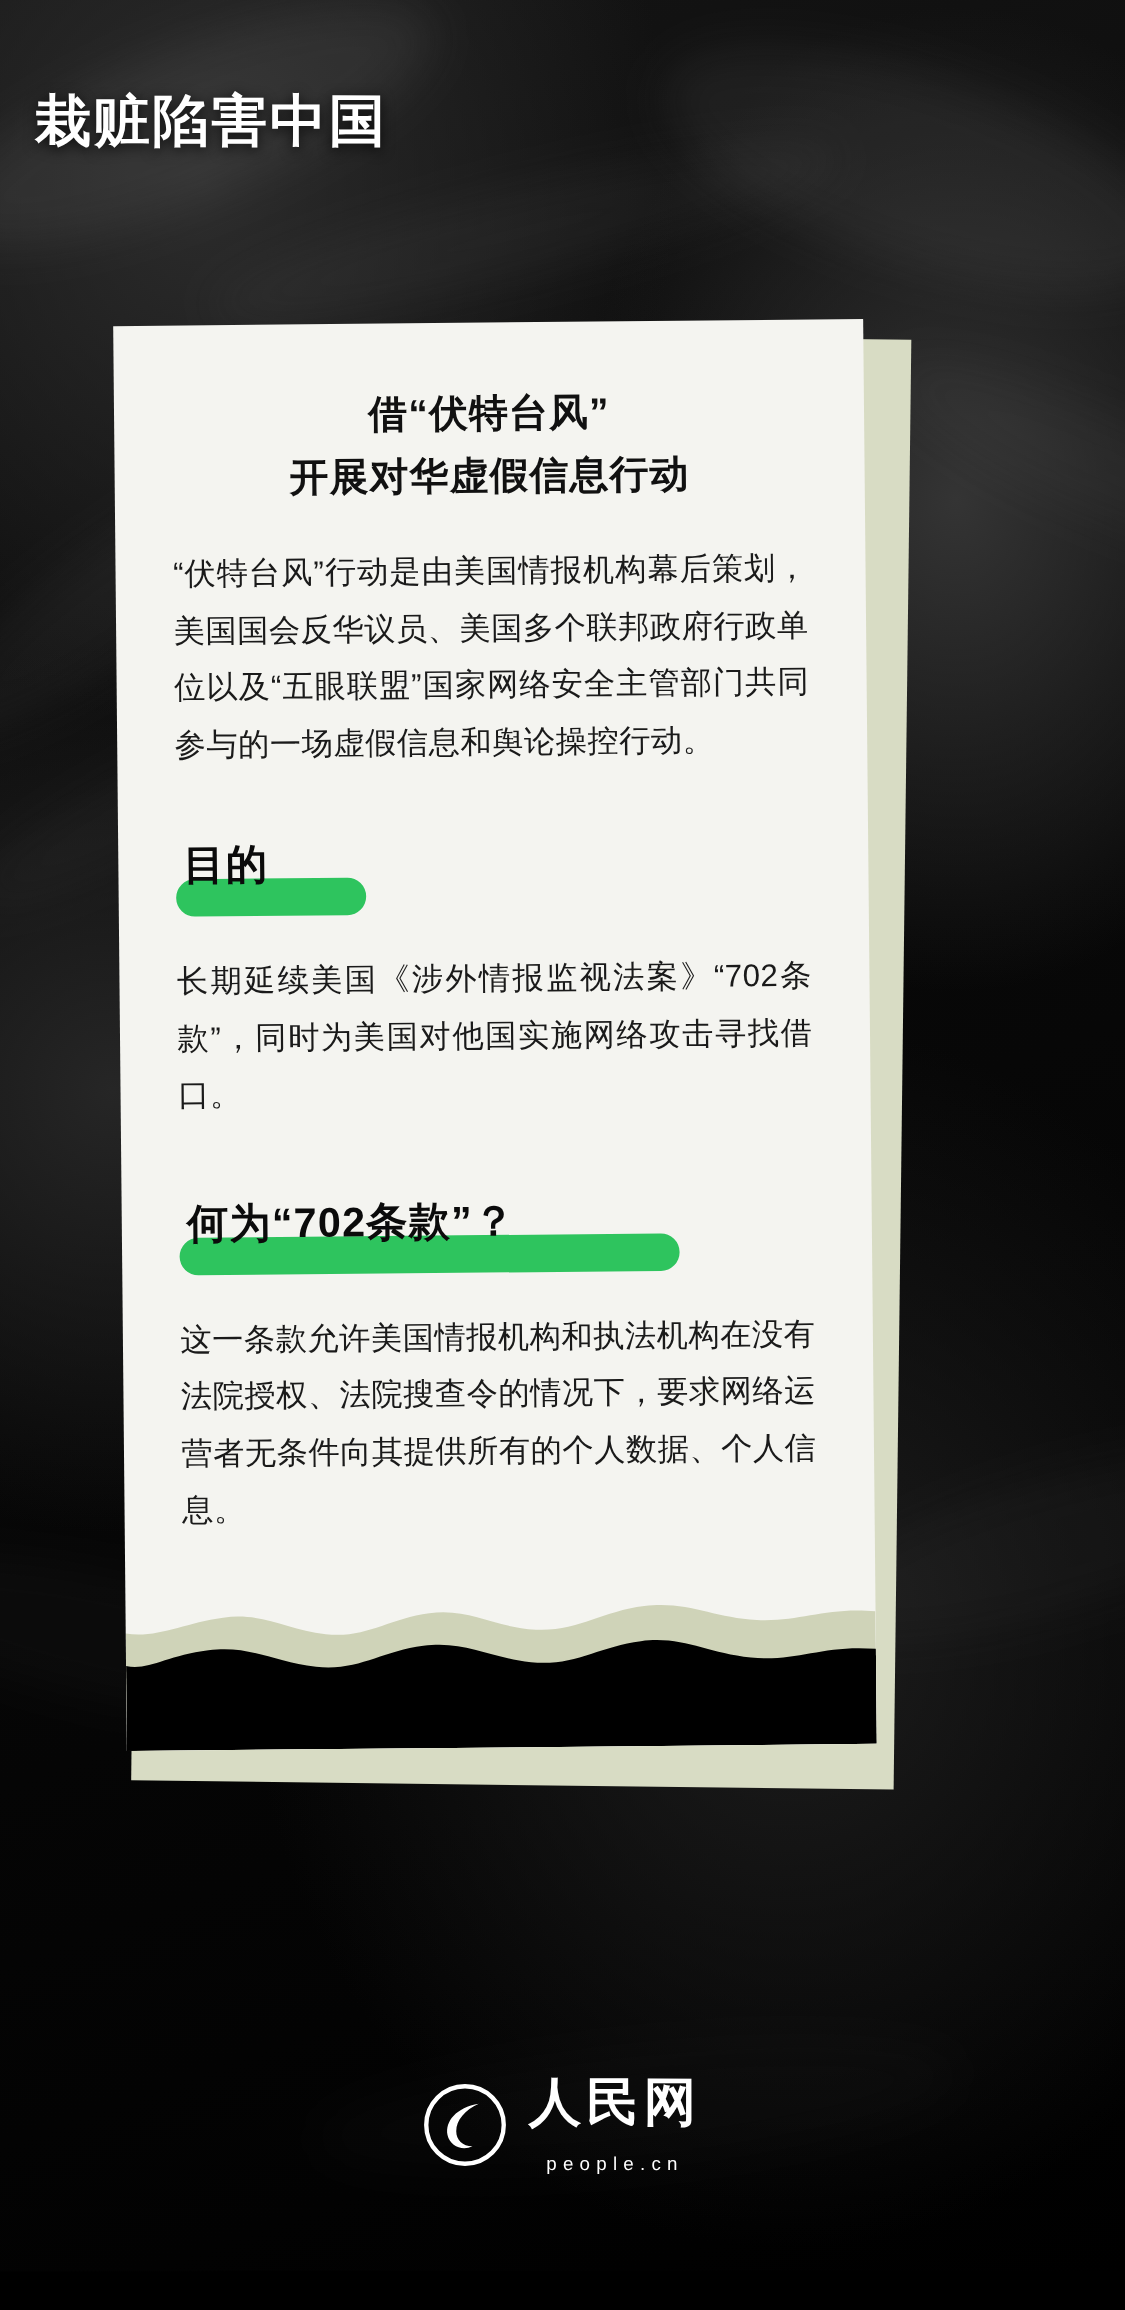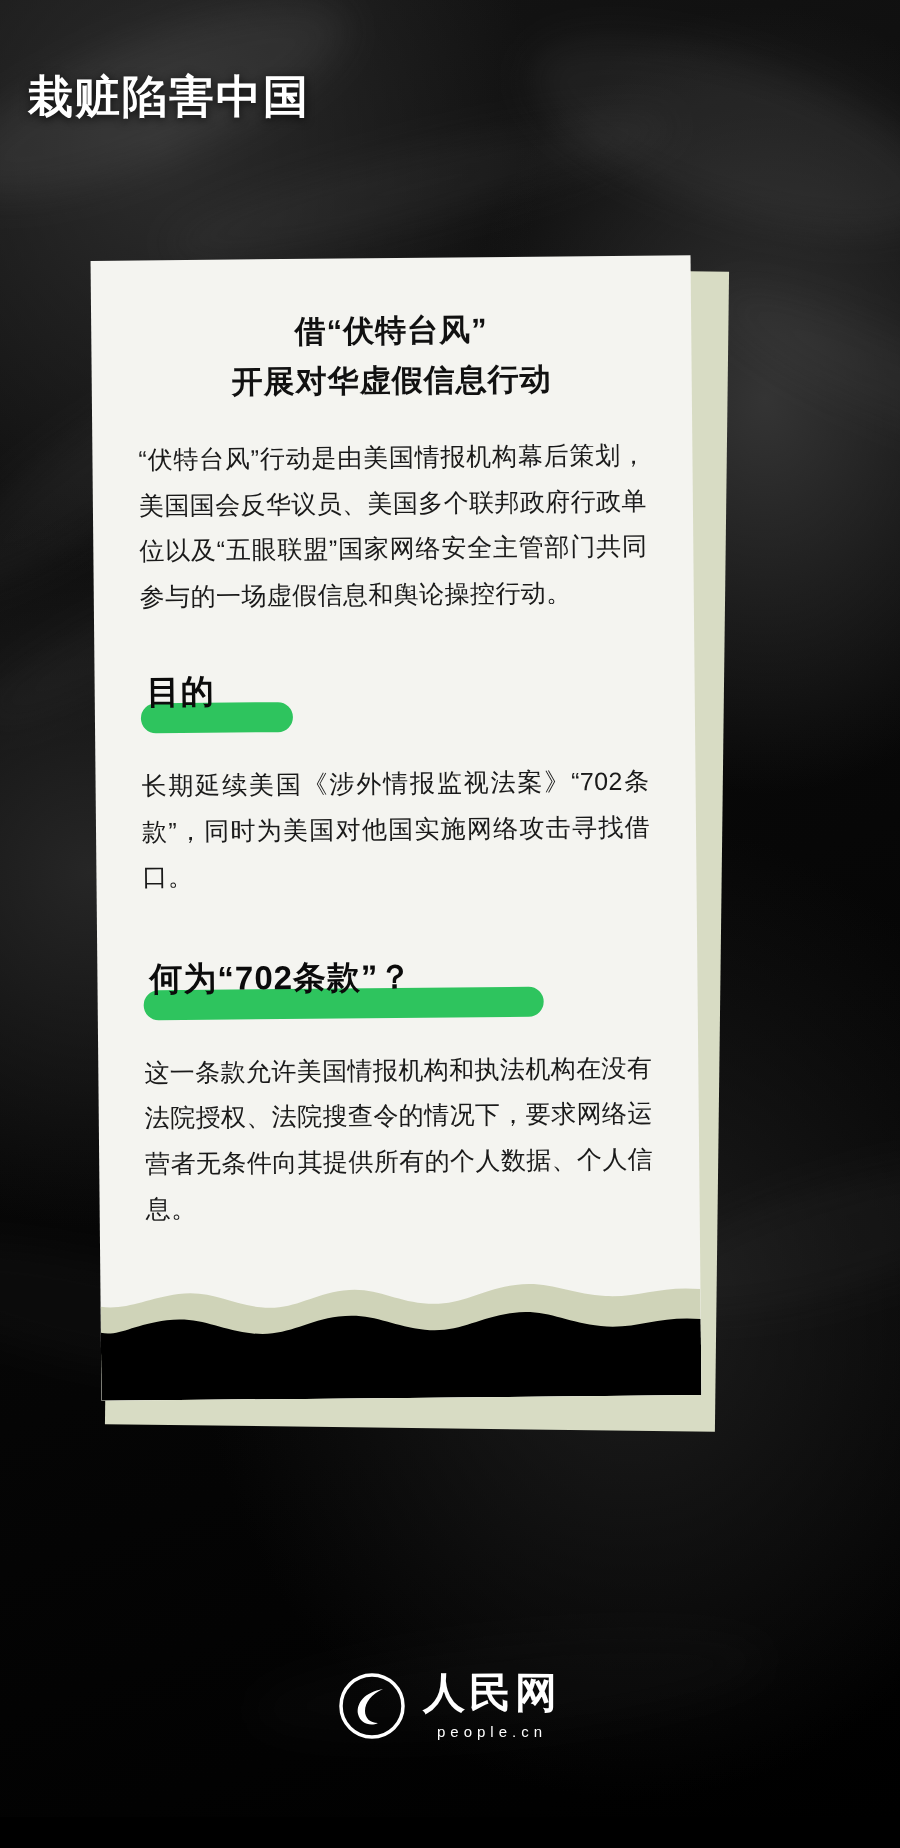--- a/index.html
+++ b/index.html
@@ -160,21 +160,21 @@
     font-weight: 700;
     font-size: 42px;
     letter-spacing: 4px;
     line-height: 1;
   }
   .logo-text-en {
     color: #fff;
     font-size: 15px;
     letter-spacing: 5px;
     line-height: 1;
-    margin-top: 10px;
+    margin-top: 21px;
     text-align: center;
   }
   .logo-stack { display: flex; flex-direction: column; align-items: center; }
 </style>
 </head>
 <body>
 
 <div class="poster">
 
   <div class="streak s1"></div>

